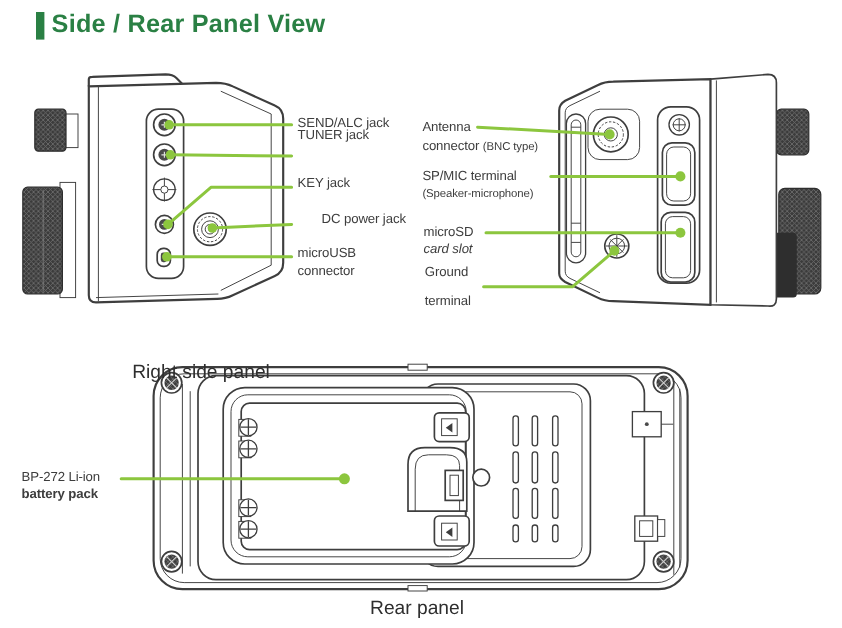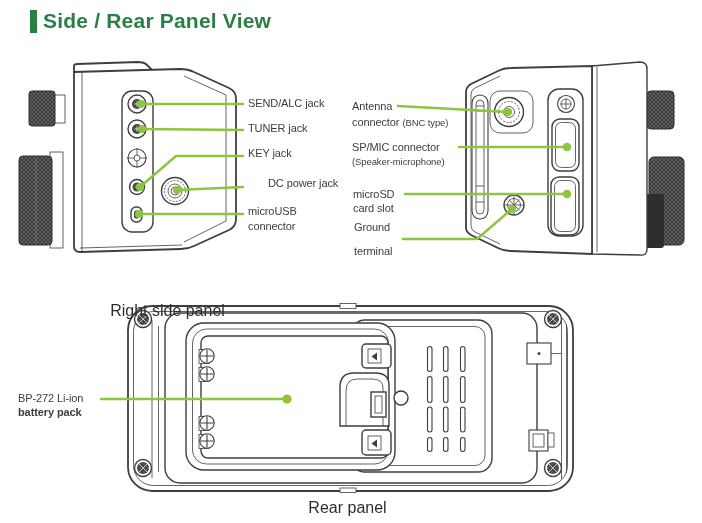--- a/index.html
+++ b/index.html
@@ -262,35 +262,35 @@
       </g>
       <rect class="thin wfill" x="340" y="303.5" width="16" height="5"></rect>
       <rect class="thin wfill" x="340" y="488" width="16" height="4.5"></rect>
 
       <line class="cline" x1="101" y1="399" x2="287" y2="399"></line>
       <circle class="cdot" cx="287" cy="399" r="4.6"></circle>
     </g>
   </svg>
 
   <div class="lbl" style="left:248px; top:97px;">SEND/ALC jack</div>
-  <div class="lbl" style="left:248px; top:122px;text-align:right;">TUNER jack</div>
+  <div class="lbl" style="left:248px; top:107px;text-align:right;">TUNER jack</div>
   <div class="lbl" style="left:248px; top:147px;">KEY jack</div>
   <div class="lbl" style="left:232px; top:177px;margin-left:36px;">DC power jack</div>
   <div class="lbl" style="left:248px; top:205px;">microUSB</div>
   <div class="lbl" style="left:248px; top:220px;">connector</div>
 
   <div class="lbl" style="left:352px; top:100px;">Antenna</div>
   <div class="lbl" style="left:352px; top:116px;">
     <span>connector</span>
     <span class="small">(BNC type)</span>
   </div>
-  <div class="lbl" style="left:352px; top:141px;">SP/MIC connector</div>
+  <div class="lbl" style="left:352px; top:141px;">SP/MIC terminal</div>
   <div class="lbl small" style="left:352px; top:155px;">(Speaker-microphone)</div>
   <div class="lbl" style="left:353px; top:188px;">microSD</div>
-  <div class="lbl" style="left:353px; top:202px;">card slot</div>
+  <div class="lbl" style="left:353px; top:202px;font-style:italic;">card slot</div>
   <div class="lbl" style="left:354px; top:221px;">Ground</div>
   <div class="lbl" style="left:354px; top:245px;">terminal</div>
 
   <div class="lbl" style="left:18px; top:392px;">BP-272 Li-ion</div>
   <div class="lbl" style="left:18px; top:406px;font-weight:bold;">battery pack</div>
 
   <div class="caption" style="left:70px;  top:262px;margin-top:40px;">Right side panel</div>
   <div class="caption" style="left:250px; top:499px;">Rear panel</div>
 
 </div>

